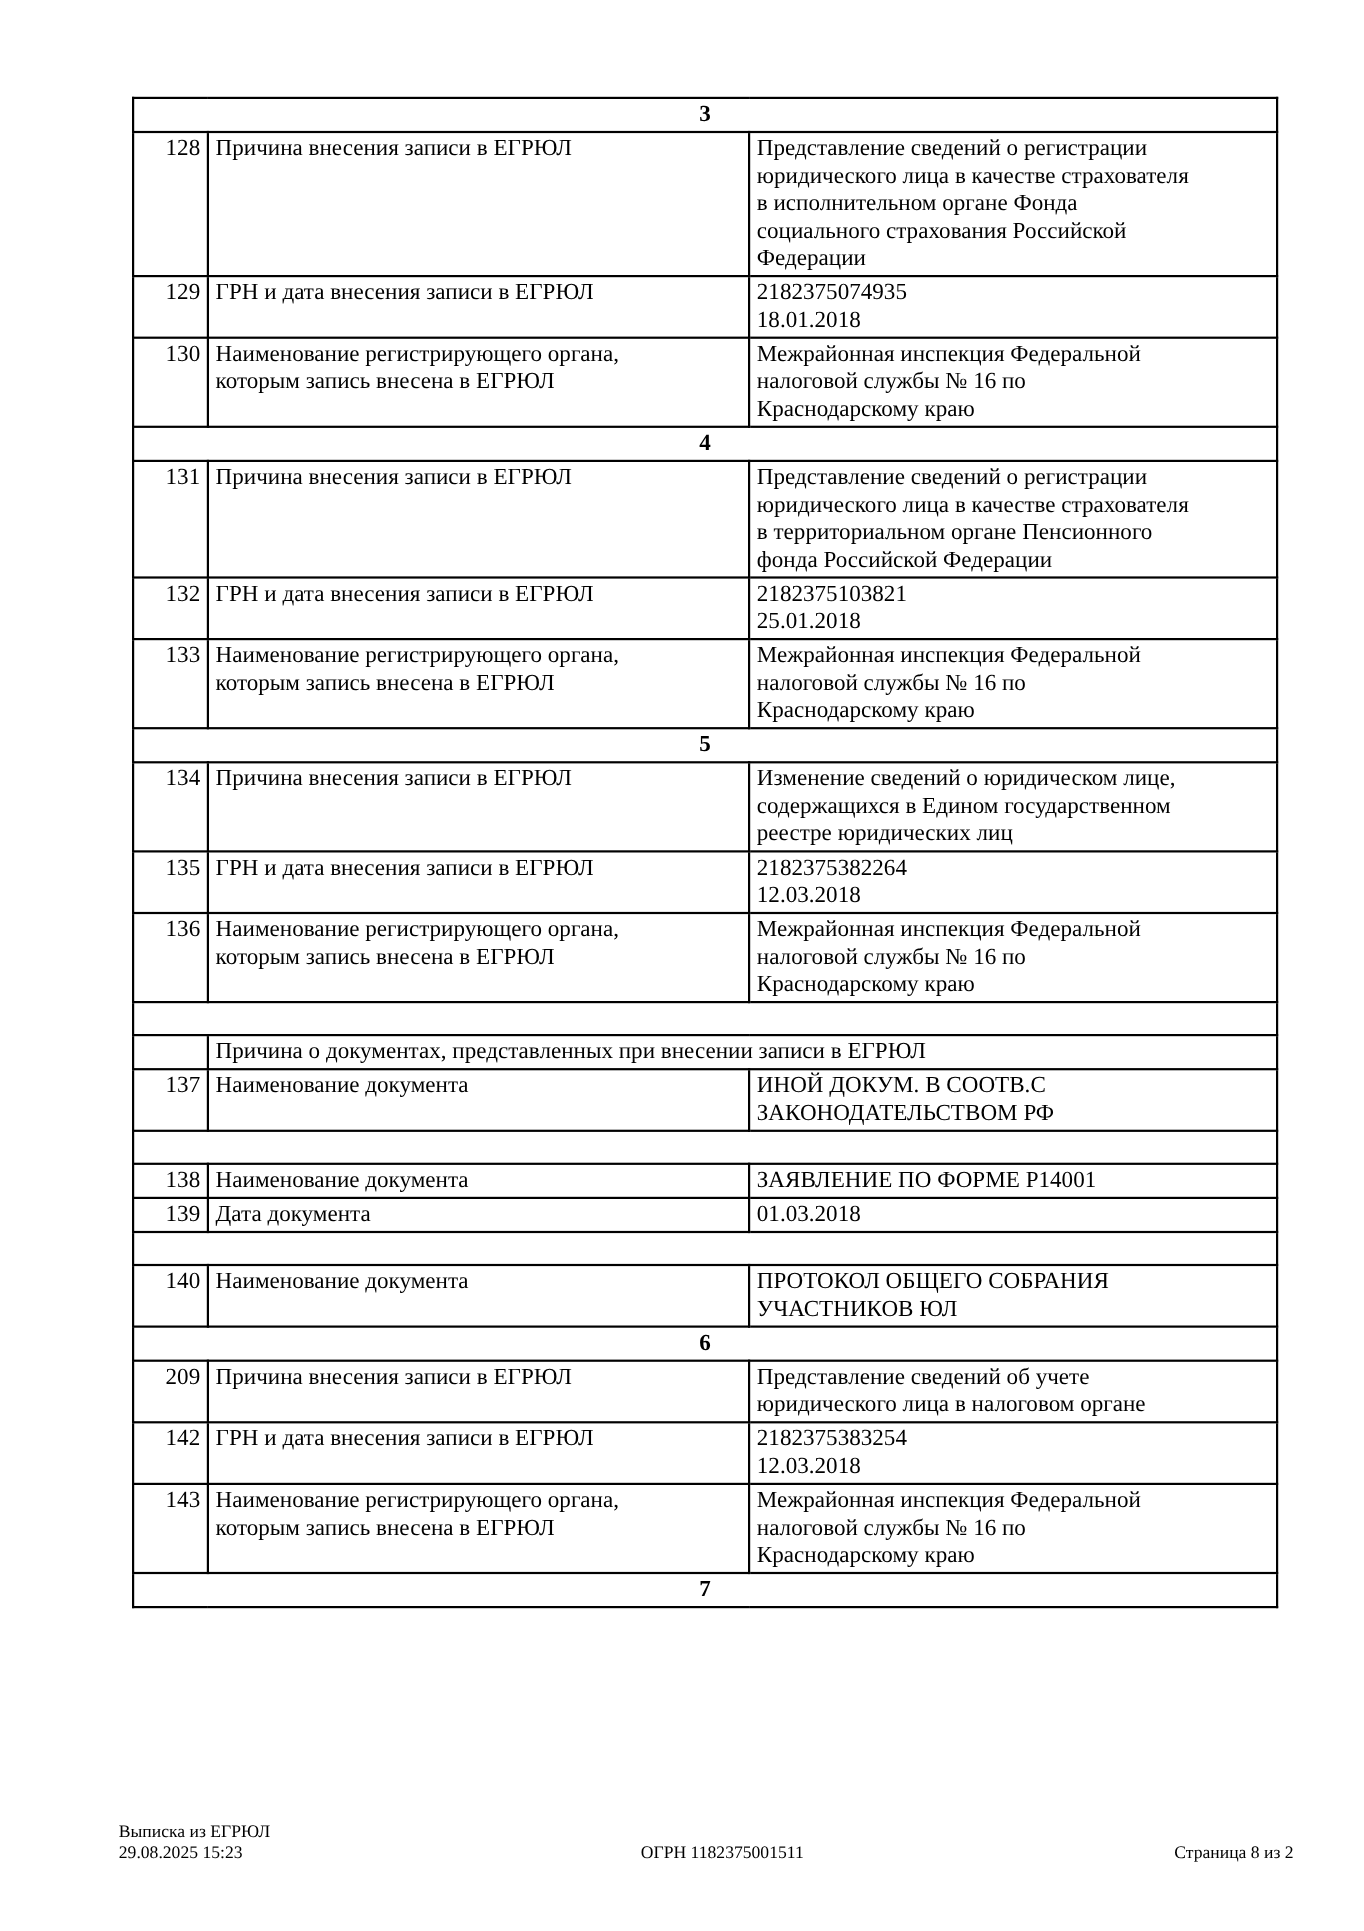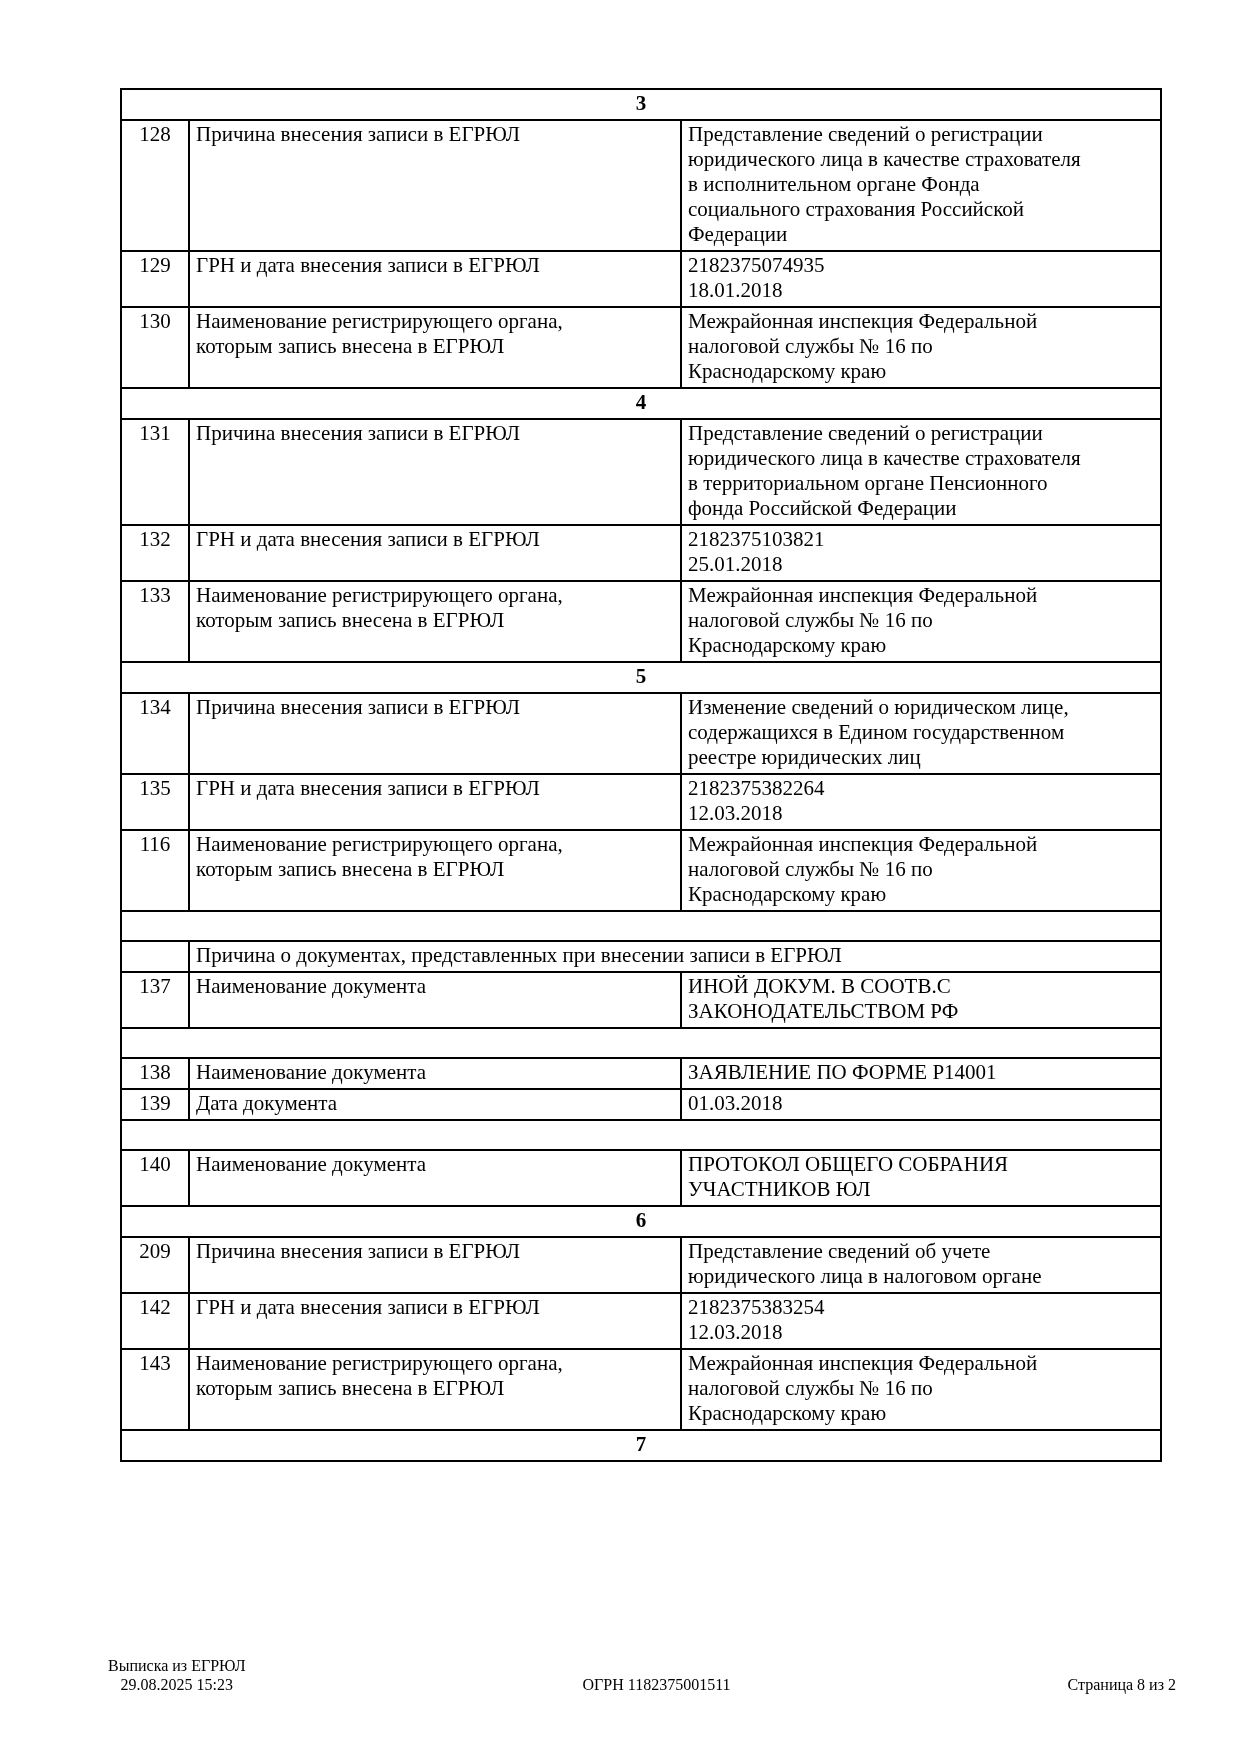--- a/index.html
+++ b/index.html
@@ -27,21 +27,21 @@
   table.egrul td {
     border: 2px solid #000000;
     font-size: 21px;
     line-height: 25px;
     vertical-align: top;
     padding: 1px 6px 3px 6px;
     white-space: pre-line;
     overflow: hidden;
   }
   td.num {
-    text-align: center;
+    text-align: right;
     padding-left: 2px;
     padding-right: 2px;
   }
   td.section {
     text-align: center;
     font-weight: bold;
   }
   tr.spacer td {
     height: 24px;
   }
@@ -51,21 +51,20 @@
     top: 1656px;
     width: 1068px;
     display: flex;
     justify-content: space-between;
     align-items: flex-end;
     font-size: 16px;
     line-height: 19px;
   }
   .footer .left-block {
     white-space: pre-line;
-    text-align: center;
   }
 </style>
 </head>
 <body>
 
 <div class="page">
 
   <table class="egrul">
     <colgroup>
       <col style="width:68px">
@@ -134,21 +133,21 @@
 содержащихся в Едином государственном
 реестре юридических лиц</td>
         </tr>
         <tr>
           <td class="num">135</td>
           <td>ГРН и дата внесения записи в ЕГРЮЛ</td>
           <td>2182375382264
 12.03.2018</td>
         </tr>
         <tr>
-          <td class="num">116</td>
+          <td class="num">136</td>
           <td>Наименование регистрирующего органа,
 которым запись внесена в ЕГРЮЛ</td>
           <td>Межрайонная инспекция Федеральной
 налоговой службы № 16 по
 Краснодарскому краю</td>
         </tr>
         <tr class="spacer">
           <td colspan="3"></td>
         </tr>
         <tr>

